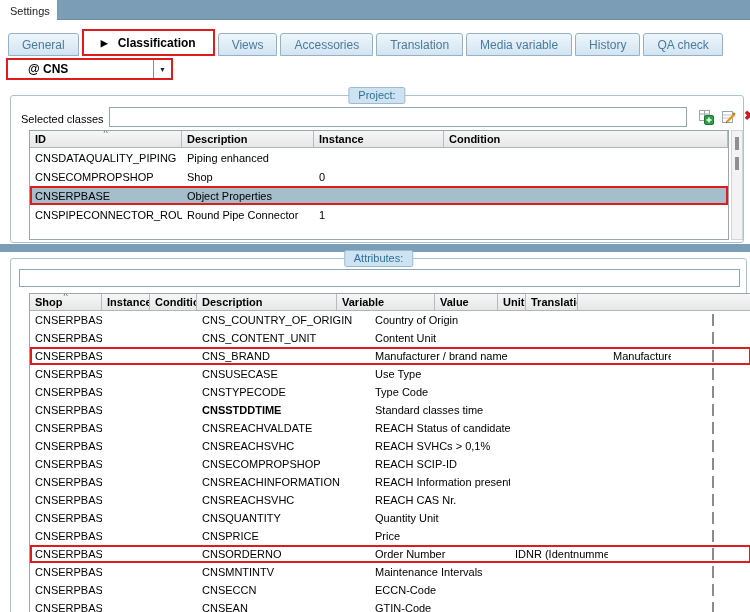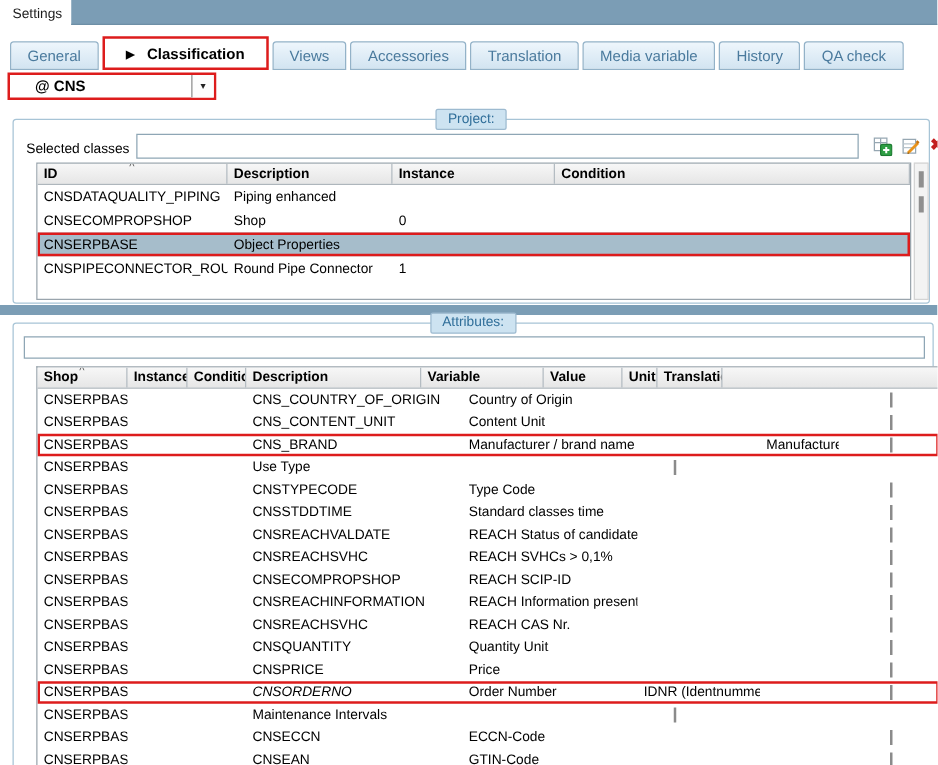--- a/index.html
+++ b/index.html
@@ -242,20 +242,21 @@
         <div class="td" style="width: 140px;">Manufacturer / brand name</div>
         <div class="td" style="width: 98px;"></div>
         <div class="td" style="width: 63px;">Manufacturer</div>
         <div class="td" style="width: 28px;"></div>
         <div class="td" style="width: 52px; padding: 0px;"><span class="cb"></span></div>
       </div>
       <div class="tr">
         <div class="td" style="width: 72px;">CNSERPBASE</div>
         <div class="td" style="width: 48px;"></div>
         <div class="td" style="width: 47px;"></div>
+        <div class="td" style="width: 173px;">CNSUSECASE</div>
         <div class="td" style="width: 140px;">Use Type</div>
         <div class="td" style="width: 98px;"></div>
         <div class="td" style="width: 63px;"></div>
         <div class="td" style="width: 28px;"></div>
         <div class="td" style="width: 52px; padding: 0px;"><span class="cb"></span></div>
       </div>
       <div class="tr">
         <div class="td" style="width: 72px;">CNSERPBASE</div>
         <div class="td" style="width: 48px;"></div>
         <div class="td" style="width: 47px;"></div>
@@ -263,21 +264,21 @@
         <div class="td" style="width: 140px;">Type Code</div>
         <div class="td" style="width: 98px;"></div>
         <div class="td" style="width: 63px;"></div>
         <div class="td" style="width: 28px;"></div>
         <div class="td" style="width: 52px; padding: 0px;"><span class="cb"></span></div>
       </div>
       <div class="tr">
         <div class="td" style="width: 72px;">CNSERPBASE</div>
         <div class="td" style="width: 48px;"></div>
         <div class="td" style="width: 47px;"></div>
-        <div class="td" style="width: 173px;">CNSSTDDTIME</div>
+        <div class="td" style="width: 173px; font-weight: bold;">CNSSTDDTIME</div>
         <div class="td" style="width: 140px;">Standard classes time</div>
         <div class="td" style="width: 98px;"></div>
         <div class="td" style="width: 63px;"></div>
         <div class="td" style="width: 28px;"></div>
         <div class="td" style="width: 52px; padding: 0px;"><span class="cb"></span></div>
       </div>
       <div class="tr">
         <div class="td" style="width: 72px;">CNSERPBASE</div>
         <div class="td" style="width: 48px;"></div>
         <div class="td" style="width: 47px;"></div>
@@ -351,31 +352,32 @@
         <div class="td" style="width: 140px;">Price</div>
         <div class="td" style="width: 98px;"></div>
         <div class="td" style="width: 63px;"></div>
         <div class="td" style="width: 28px;"></div>
         <div class="td" style="width: 52px; padding: 0px;"><span class="cb"></span></div>
       </div>
       <div class="tr hl">
         <div class="td" style="width: 72px;">CNSERPBASE</div>
         <div class="td" style="width: 48px;"></div>
         <div class="td" style="width: 47px;"></div>
-        <div class="td" style="width: 173px; font-style: italic;">CNSORDERNO</div>
+        <div class="td" style="width: 173px;">CNSORDERNO</div>
         <div class="td" style="width: 140px;">Order Number</div>
         <div class="td" style="width: 98px;">IDNR (Identnummer)</div>
         <div class="td" style="width: 63px;"></div>
         <div class="td" style="width: 28px;"></div>
         <div class="td" style="width: 52px; padding: 0px;"><span class="cb"></span></div>
       </div>
       <div class="tr">
         <div class="td" style="width: 72px;">CNSERPBASE</div>
         <div class="td" style="width: 48px;"></div>
         <div class="td" style="width: 47px;"></div>
+        <div class="td" style="width: 173px;">CNSMNTINTV</div>
         <div class="td" style="width: 140px;">Maintenance Intervals</div>
         <div class="td" style="width: 98px;"></div>
         <div class="td" style="width: 63px;"></div>
         <div class="td" style="width: 28px;"></div>
         <div class="td" style="width: 52px; padding: 0px;"><span class="cb"></span></div>
       </div>
       <div class="tr">
         <div class="td" style="width: 72px;">CNSERPBASE</div>
         <div class="td" style="width: 48px;"></div>
         <div class="td" style="width: 47px;"></div>

